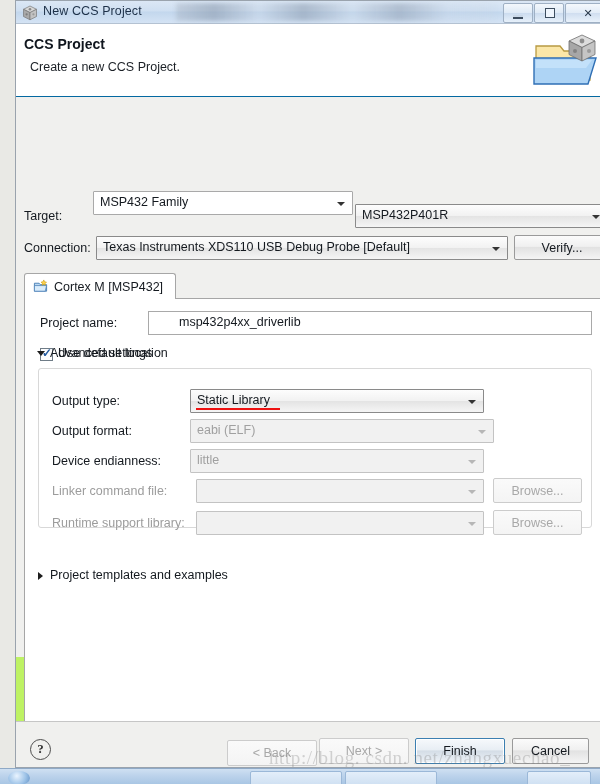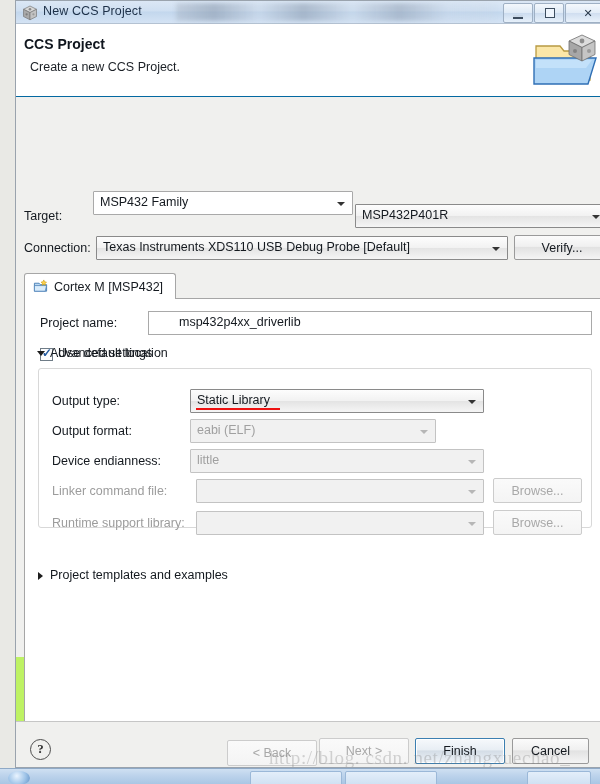--- a/index.html
+++ b/index.html
@@ -366,21 +366,21 @@
     <div class="group"></div>
 
     <div class="lbl" style="left:36px; top:297px;">Output type:</div>
     <div class="combo" style="left:174px; top:292px; width:294px;">
       <span class="val">Static Library</span>
       <span class="arrow"></span>
     </div>
     <div class="redline" style="left:180px; top:311px; width:84px;"></div>
 
     <div class="lbl" style="left:36px; top:327px;">Output format:</div>
-    <div class="combo disabled" style="left:174px; top:322px; width:246px;">
+    <div class="combo disabled" style="left:174px; top:322px; width:304px;">
       <span class="val">eabi (ELF)</span>
       <span class="arrow"></span>
     </div>
 
     <div class="lbl" style="left:36px; top:357px;">Device endianness:</div>
     <div class="combo disabled" style="left:174px; top:352px; width:294px;">
       <span class="val">little</span>
       <span class="arrow"></span>
     </div>
 

